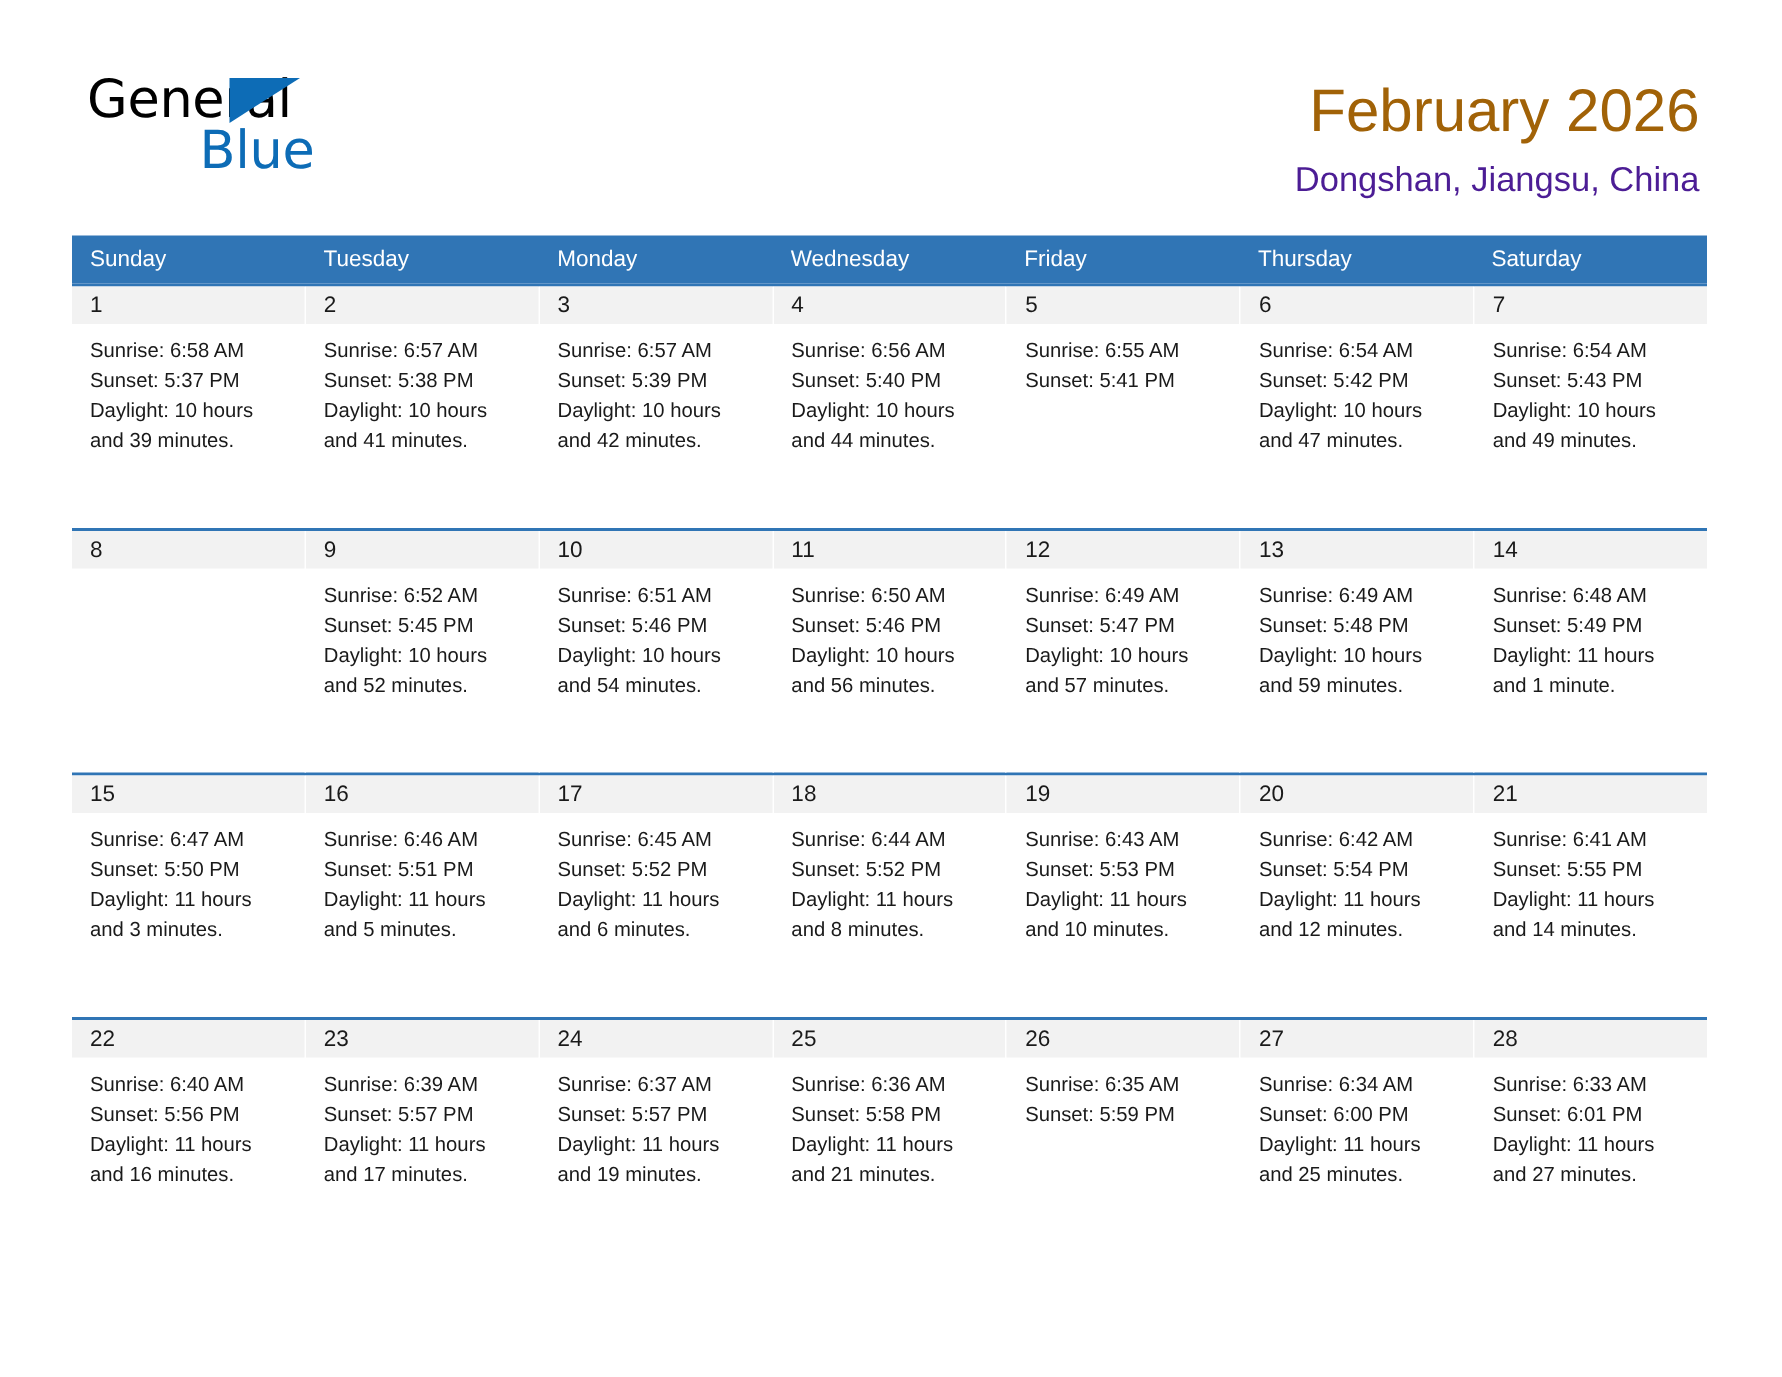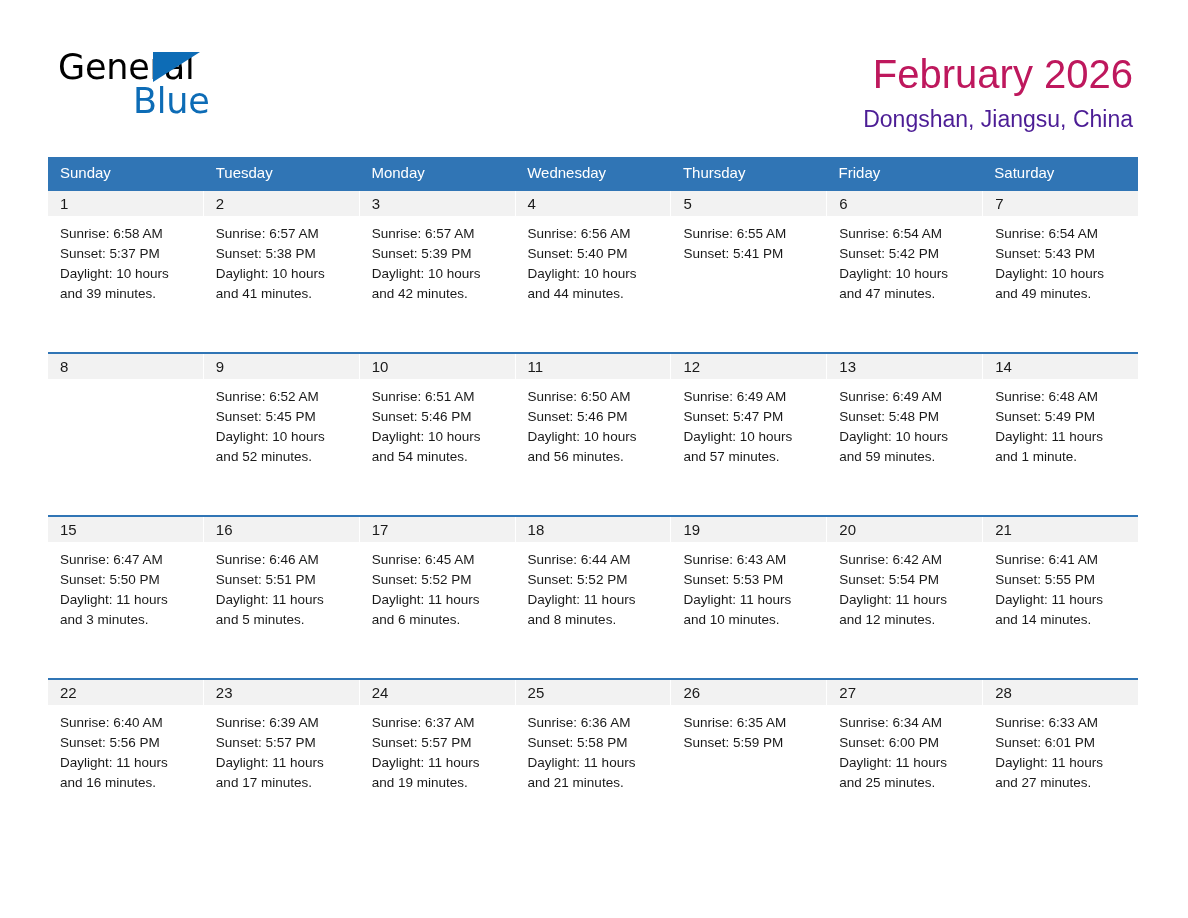--- a/index.html
+++ b/index.html
@@ -66,21 +66,21 @@
   .title-block {
     position: absolute;
     right: 55px;
     top: 50px;
     text-align: right;
   }
   .cal-title {
     font-size: 40px;
     line-height: 48px;
     font-weight: 400;
-    color: #be185d;
+    color: #a16207;
     font-family: "Liberation Sans", sans-serif;
   }
   .cal-subtitle {
     font-size: 23px;
     line-height: 30px;
     margin-top: 6px;
     font-weight: 400;
     color: #4c1d95;
     font-family: "Liberation Sans", sans-serif;
   }
@@ -157,22 +157,22 @@
     </div>
   </div>
 
   <div class="calendar">
 
     <div class="weekdays">
       <div class="weekday">Sunday</div>
       <div class="weekday">Tuesday</div>
       <div class="weekday">Monday</div>
       <div class="weekday">Wednesday</div>
+      <div class="weekday">Friday</div>
       <div class="weekday">Thursday</div>
-      <div class="weekday">Friday</div>
       <div class="weekday">Saturday</div>
     </div>
 
     <div class="week">
       <div class="day">
         <div class="daynum">1</div>
         <div class="daybody">
           <div>Sunrise: 6:58 AM</div>
           <div>Sunset: 5:37 PM</div>
           <div class="wrap">Daylight: 10 hours and 39 minutes.</div>

